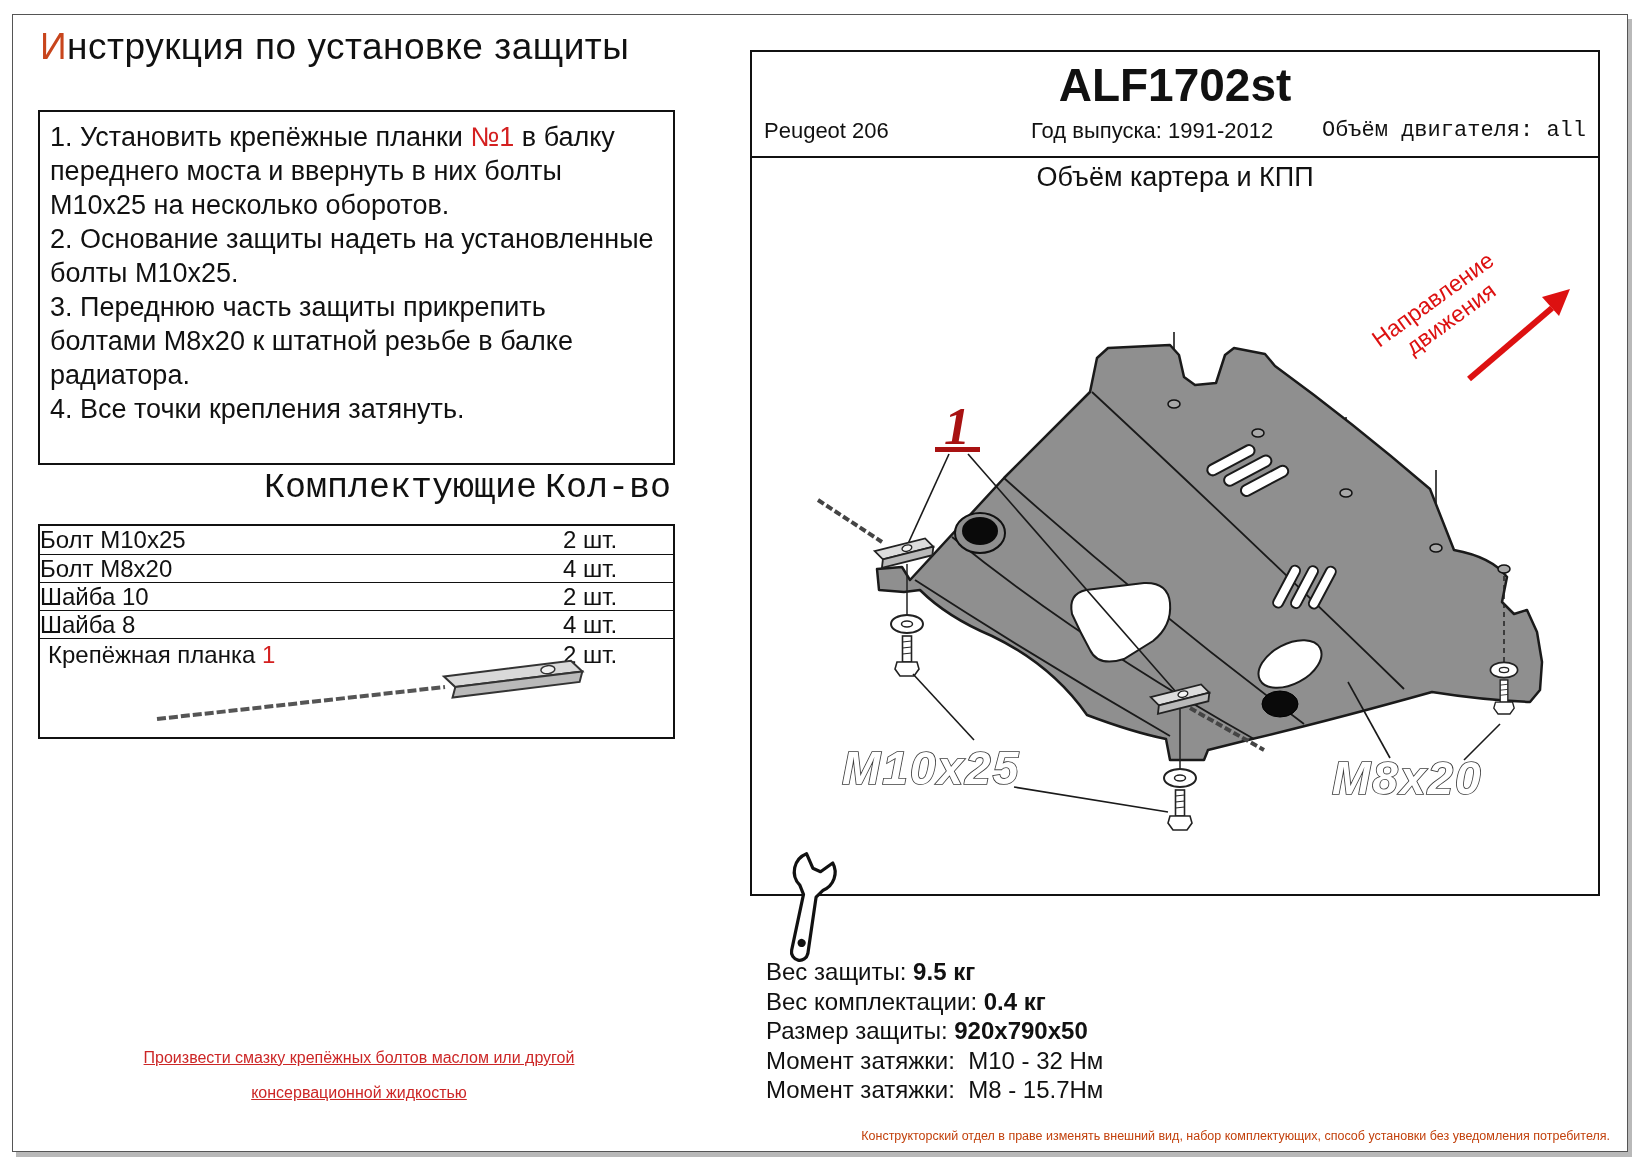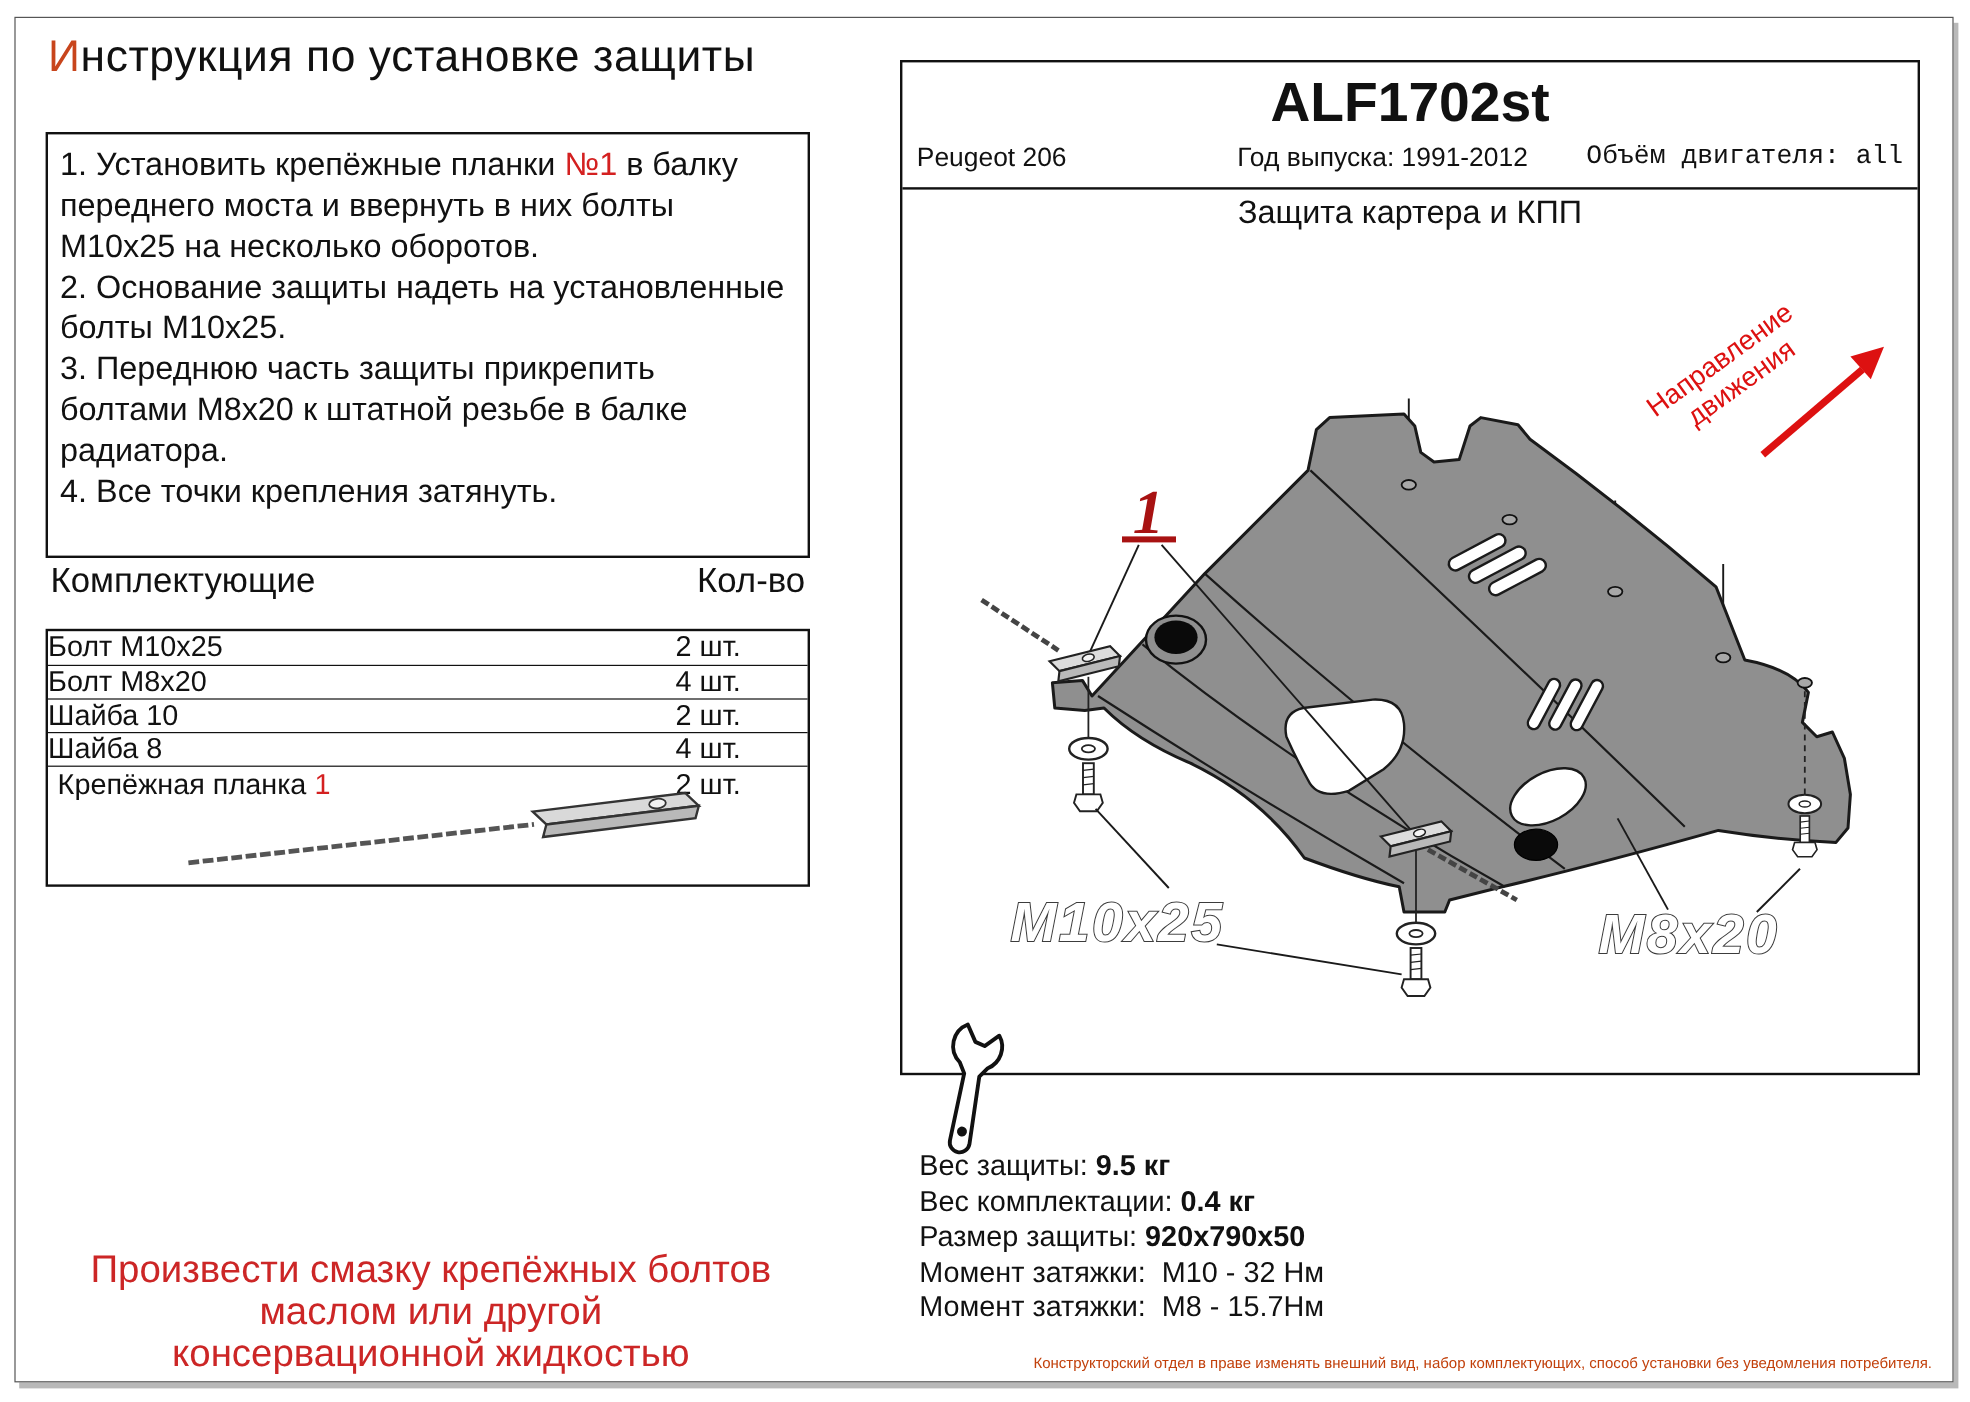--- a/index.html
+++ b/index.html
@@ -10,38 +10,38 @@
                  box-shadow: 4px 5px 0 #b9b9b9; background:#fff; }
 
   
   #main-title { left:40px; top:26px; font-size:37px; letter-spacing:0.5px; white-space:nowrap; }
   #main-title .first { font-weight:normal; }
 
   #instruction-box { left:38px; top:110px; width:637px; height:355px; border:2px solid #111;
                      padding:8px 14px 0 10px; font-size:27px; line-height:34px; }
   .red-inline { color:#d42020; }
 
-  #components-header { left:38px; top:468px; width:637px; display:flex; justify-content:space-between;
-                       font-size:29px; }
+  #components-header { left:38px; top:468px; width:637px; display:flex; justify-content:flex-end;
+                       font-size:35px;font-family:Liberation Mono, monospace; }
   #components-header span { padding:0 4px; }
 
   #components-table { left:38px; top:524px; width:637px; border:2px solid #111; }
   .comp-row { display:flex; align-items:center; height:28px; border-top:1px solid #111;
               font-size:24px; }
   .comp-row:first-child { border-top:none; }
   .comp-row .cname { flex:1; padding-left:0; white-space:pre-wrap; }
   .comp-row .cqty  { width:110px; }
   .comp-row.tall { height:99px; align-items:flex-start; position:relative; }
   .comp-row.tall .rowline { display:flex; width:100%; margin-top:2px; }
   .comp-row.tall .cname { flex:1; padding-left:8px; }
   .comp-row.tall .cqty { width:110px; }
   #plank-illustration { position:absolute; left:105px; top:14px; }
 
   #lube-note { left:38px; top:1040px; width:642px; text-align:center; color:#cc2626;
-               font-size:32px; line-height:35px; }
+               font-size:16px; line-height:35px;text-decoration:underline; }
 
   
   #product-panel { left:750px; top:50px; width:850px; height:846px; border:2px solid #111; }
   #product-code { text-align:center; font-size:46px; font-weight:bold; margin-top:6px; }
   #product-meta { display:flex; margin-top:6px; padding:0 12px; font-size:22px; }
   #product-meta .m-left  { flex:1; text-align:left; }
   #product-meta .m-mid   { flex:1.4; text-align:center; }
   #product-meta .m-right { flex:1.2; text-align:right;font-family:Liberation Mono, monospace; }
   #panel-divider { margin-top:12px; border-top:2px solid #111; }
   #panel-subtitle { text-align:center; font-size:27px; margin-top:4px; }
@@ -117,21 +117,21 @@
 </div>
 
 <div class="abs" id="product-panel">
   <div id="product-code">ALF1702st</div>
   <div id="product-meta">
     <span class="m-left">Peugeot 206</span>
     <span class="m-mid">Год выпуска: 1991-2012</span>
     <span class="m-right">Объём двигателя: all</span>
   </div>
   <div id="panel-divider"></div>
-  <div id="panel-subtitle">Защита картера и КПП</div>
+  <div id="panel-subtitle">Объём картера и КПП</div>
 
   <svg id="diagram-svg" width="850" height="915" viewBox="0 0 850 915">
 
     <g>
       <text transform="translate(688,92) rotate(-36)" text-anchor="middle" font-size="23" fill="#dd1111" font-family="Liberation Sans, sans-serif">
         <tspan x="0" y="0">Направление</tspan>
         <tspan x="0" y="26">движения</tspan>
       </text>
       <g>
         <line x1="717" y1="167" x2="800" y2="96" stroke="#dd1111" stroke-width="6"></line>

